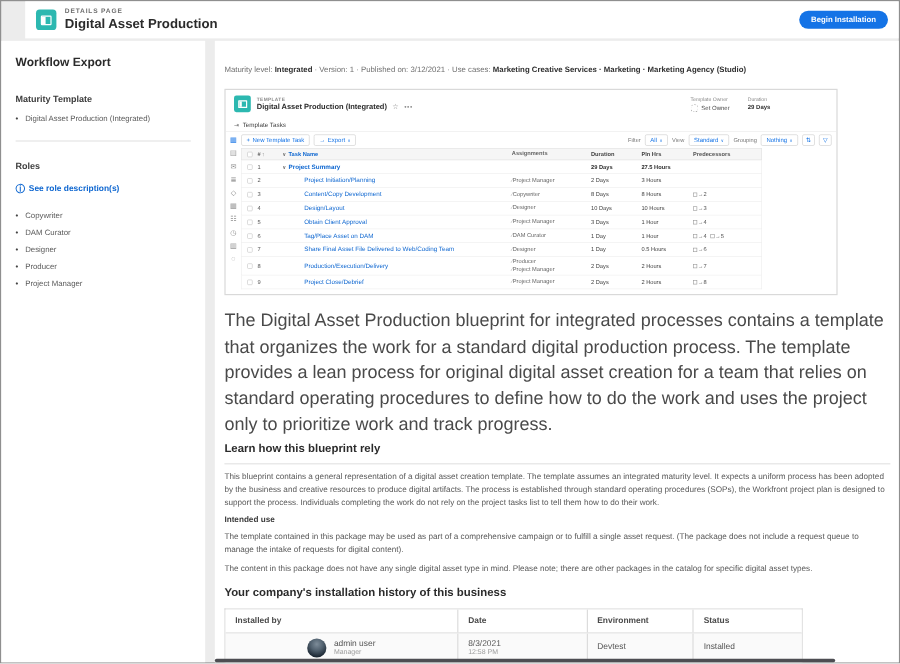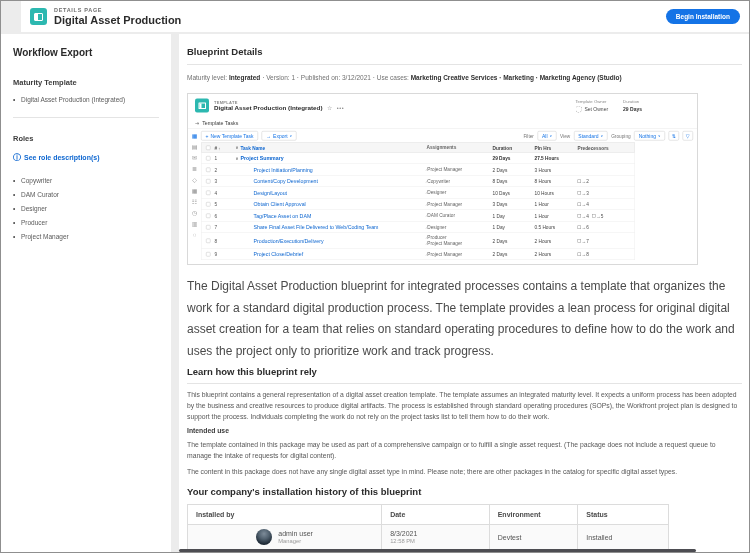--- a/index.html
+++ b/index.html
@@ -75,21 +75,21 @@
   .c-assign { width:132px; flex:none; color:#666; font-size:9.5px; display:flex; flex-direction:column; justify-content:center; line-height:12px; }
   .assign-line::before { content:"\2215 "; color:#adadad; }
   .c-dur { width:84px; flex:none; color:#444; font-size:9.5px; }
   .c-hrs { width:86px; flex:none; color:#444; font-size:9.5px; }
   .pv-row.summary .c-dur, .pv-row.summary .c-hrs { font-weight:bold; color:#2f2f2f; }
   .c-pred { width:116px; flex:none; color:#555; font-size:9.5px; display:flex; gap:6px; align-items:center; }
   .pred { display:inline-flex; align-items:center; }
   .pbox { width:7px; height:7px; border:1px solid #999; display:inline-block; margin-right:1px; }
 
   
-  .desc { font-size:12px; line-height:21.5px; color:#4a4a4a; margin-top:11px; width:553px; }
+  .desc { font-size:15px; line-height:21.5px; color:#4a4a4a; margin-top:11px; width:553px; }
   .section-title { font-size:9.5px; font-weight:bold; color:#2b2b2b; margin-top:4px; padding-bottom:6px; border-bottom:1px solid #e4e4e4; }
   .small-p { font-size:6.8px; line-height:11px; color:#585858; margin-top:5px; width:553px; }
   .small-p.oneline { white-space:nowrap; overflow:hidden; }
   .intended { font-size:6.8px; font-weight:bold; color:#3a3a3a; margin-top:5px; }
   .history-title { font-size:9.5px; font-weight:bold; color:#2b2b2b; margin-top:9px; }
 
   
   .history { margin-top:7px; width:482px; border:1px solid #dcdcdc; border-bottom:none; }
   .h-row { display:flex; border-bottom:1px solid #dcdcdc; background:#fafafa; }
   .h-row.h-head { background:#fff; }
@@ -138,21 +138,20 @@
     <ul class="sb-list" id="roles-list">
         <li>Copywriter</li>
         <li>DAM Curator</li>
         <li>Designer</li>
         <li>Producer</li>
         <li>Project Manager</li>
       </ul>
   </div>
 
   <div class="main">
-    <div class="m-title">Blueprint Details</div>
     <div class="meta">
       <span>Maturity level:</span>
       <b>Integrated</b>
       <span>· Version: 1 · Published on: 3/12/2021 · Use cases:</span>
       <b>Marketing Creative Services · Marketing · Marketing Agency (Studio)</b>
     </div>
 
     <div class="preview">
       <div class="pv">
         <div class="pv-header">
@@ -404,21 +403,21 @@
     </div>
 
     <p class="desc">The Digital Asset Production blueprint for integrated processes contains a template that organizes the work for a standard digital production process. The template provides a lean process for original digital asset creation for a team that relies on standard operating procedures to define how to do the work and uses the project only to prioritize work and track progress.</p>
 
     <div class="section-title">Learn how this blueprint rely</div>
     <p class="small-p">This blueprint contains a general representation of a digital asset creation template. The template assumes an integrated maturity level. It expects a uniform process has been adopted by the business and creative resources to produce digital artifacts. The process is established through standard operating procedures (SOPs), the Workfront project plan is designed to support the process. Individuals completing the work do not rely on the project tasks list to tell them how to do their work.</p>
     <div class="intended">Intended use</div>
     <p class="small-p">The template contained in this package may be used as part of a comprehensive campaign or to fulfill a single asset request. (The package does not include a request queue to manage the intake of requests for digital content).</p>
     <p class="small-p oneline">The content in this package does not have any single digital asset type in mind. Please note; there are other packages in the catalog for specific digital asset types.</p>
 
-    <div class="history-title">Your company's installation history of this blueprint</div>
+    <div class="history-title">Your company's installation history of this business</div>
     <div class="history" id="history-table">
         <div class="h-row h-head">
           <div class="h-cell hcol-0">Installed by</div>
           <div class="h-cell hcol-1">Date</div>
           <div class="h-cell hcol-2">Environment</div>
           <div class="h-cell hcol-3">Status</div>
         </div>
         <div class="h-row">
           <div class="h-cell hcol-0 user-cell">
             <span class="avatar"></span>

